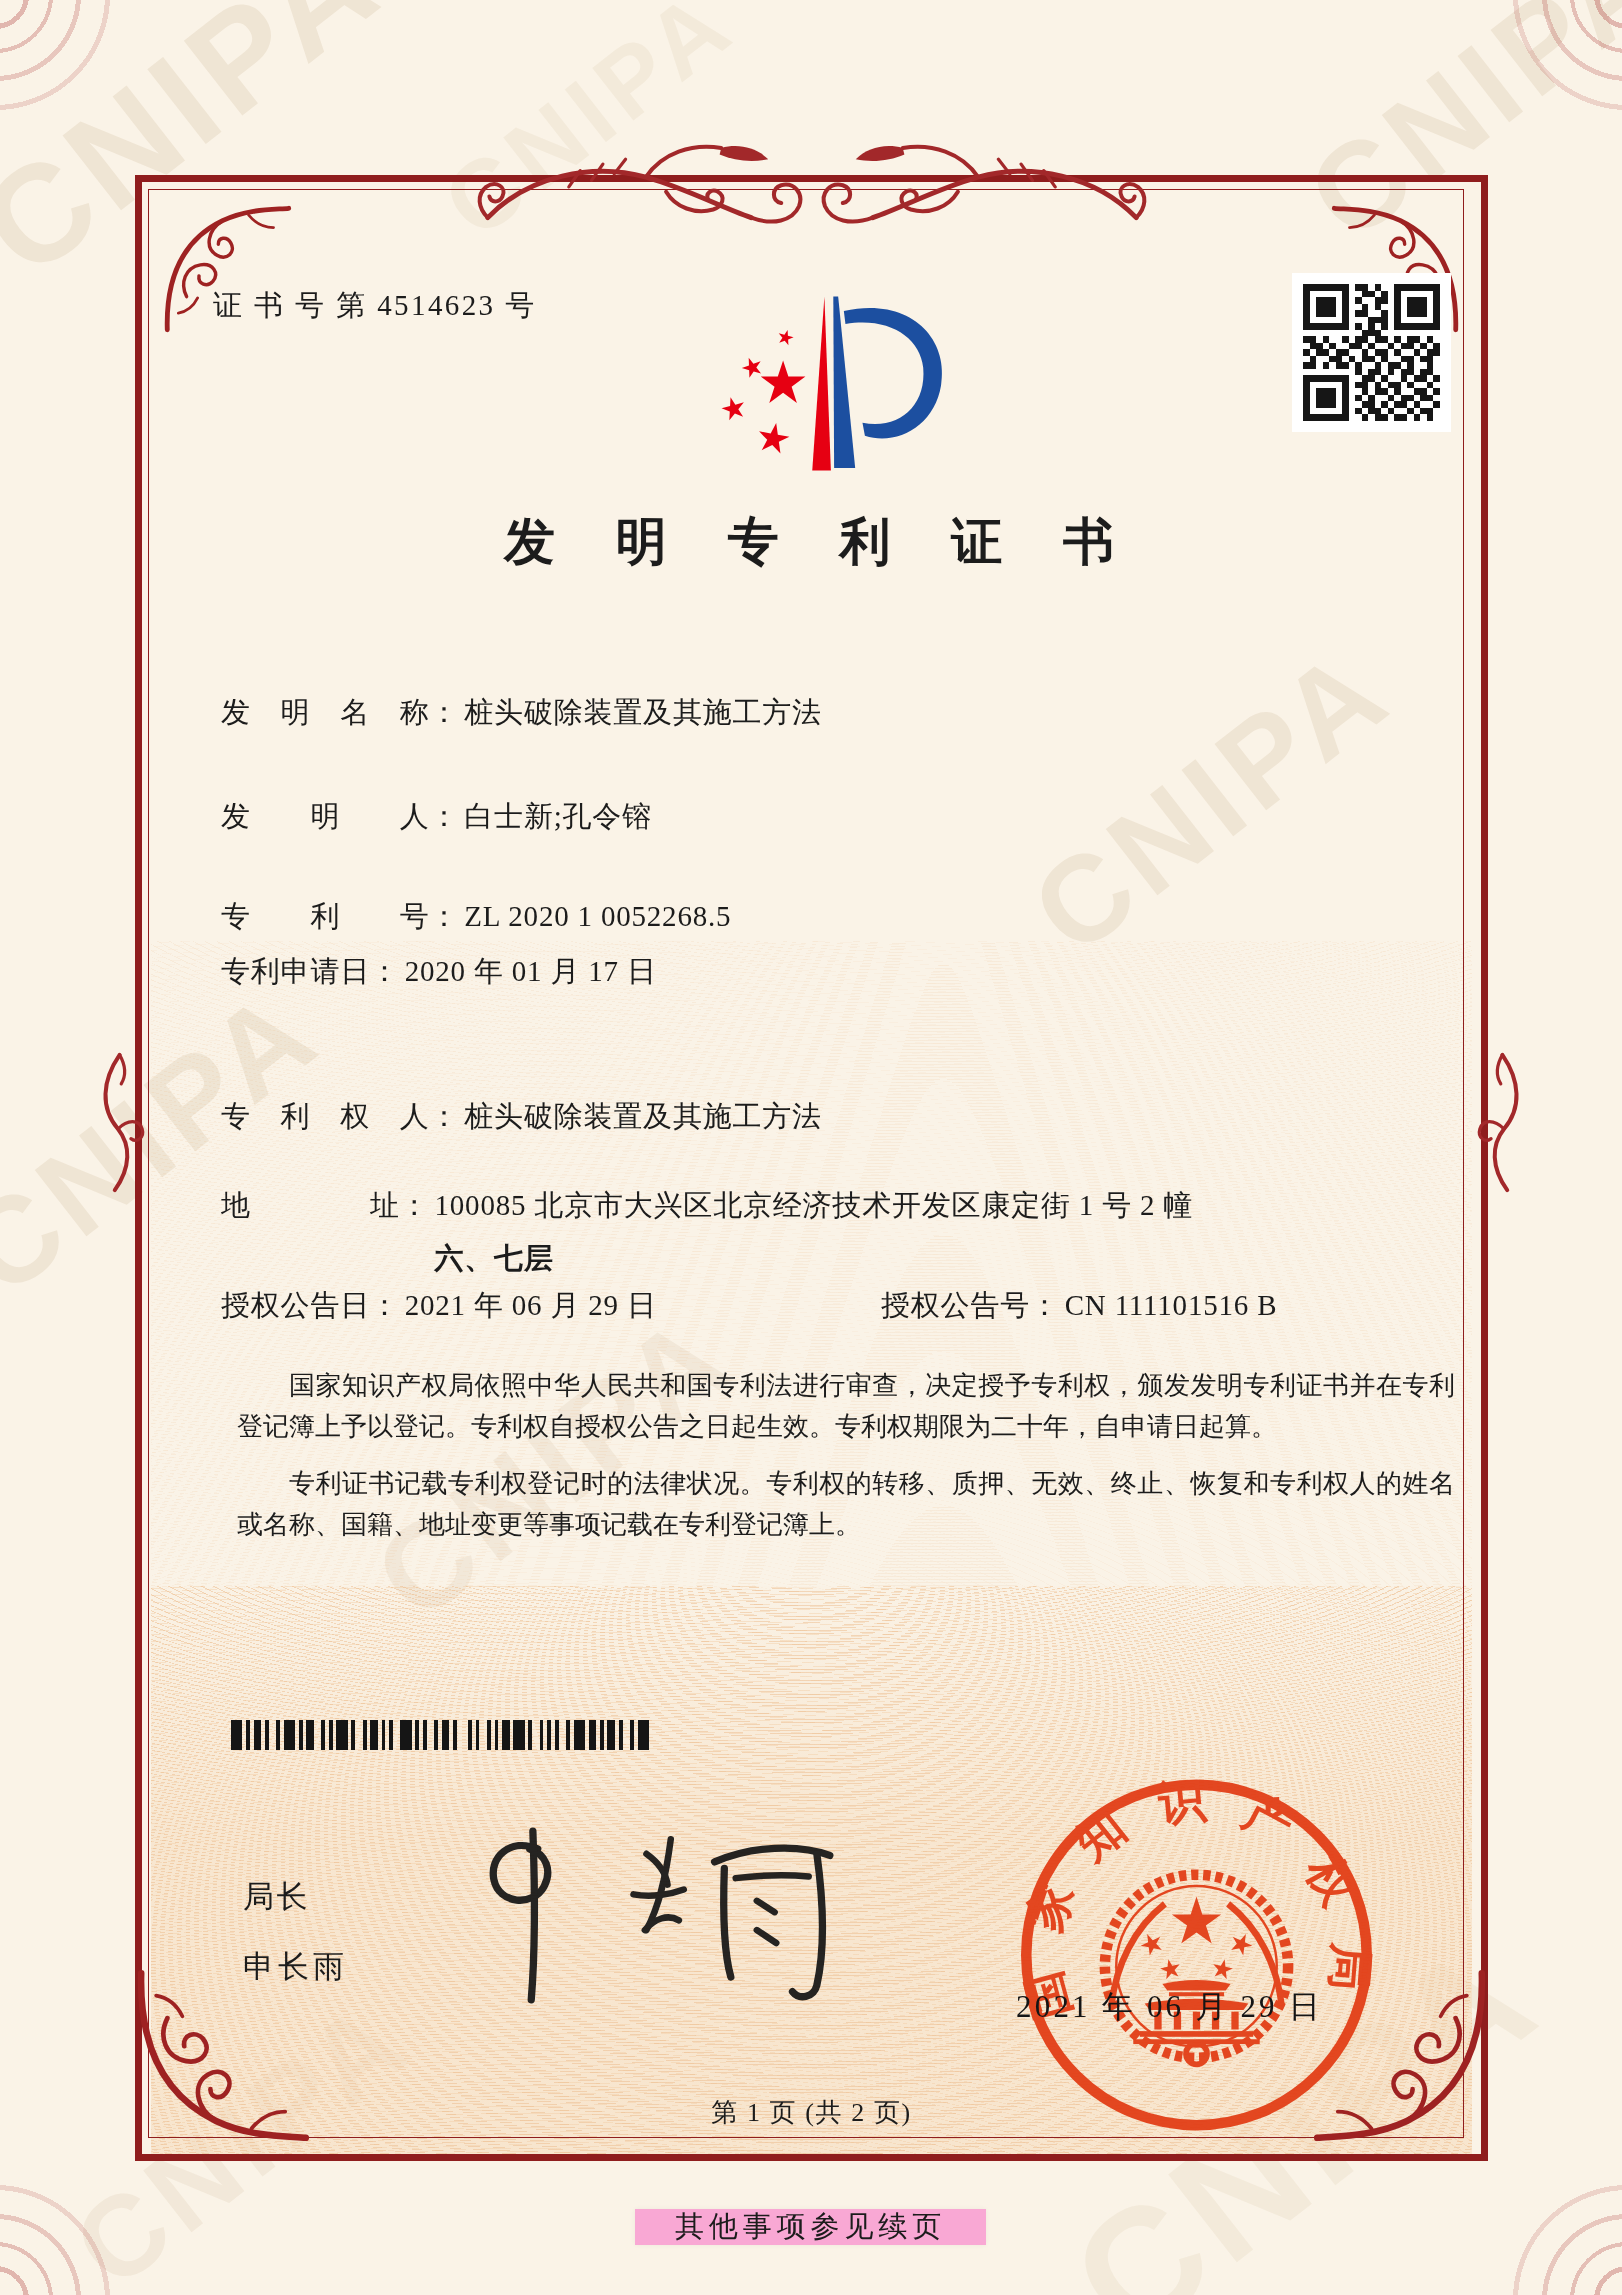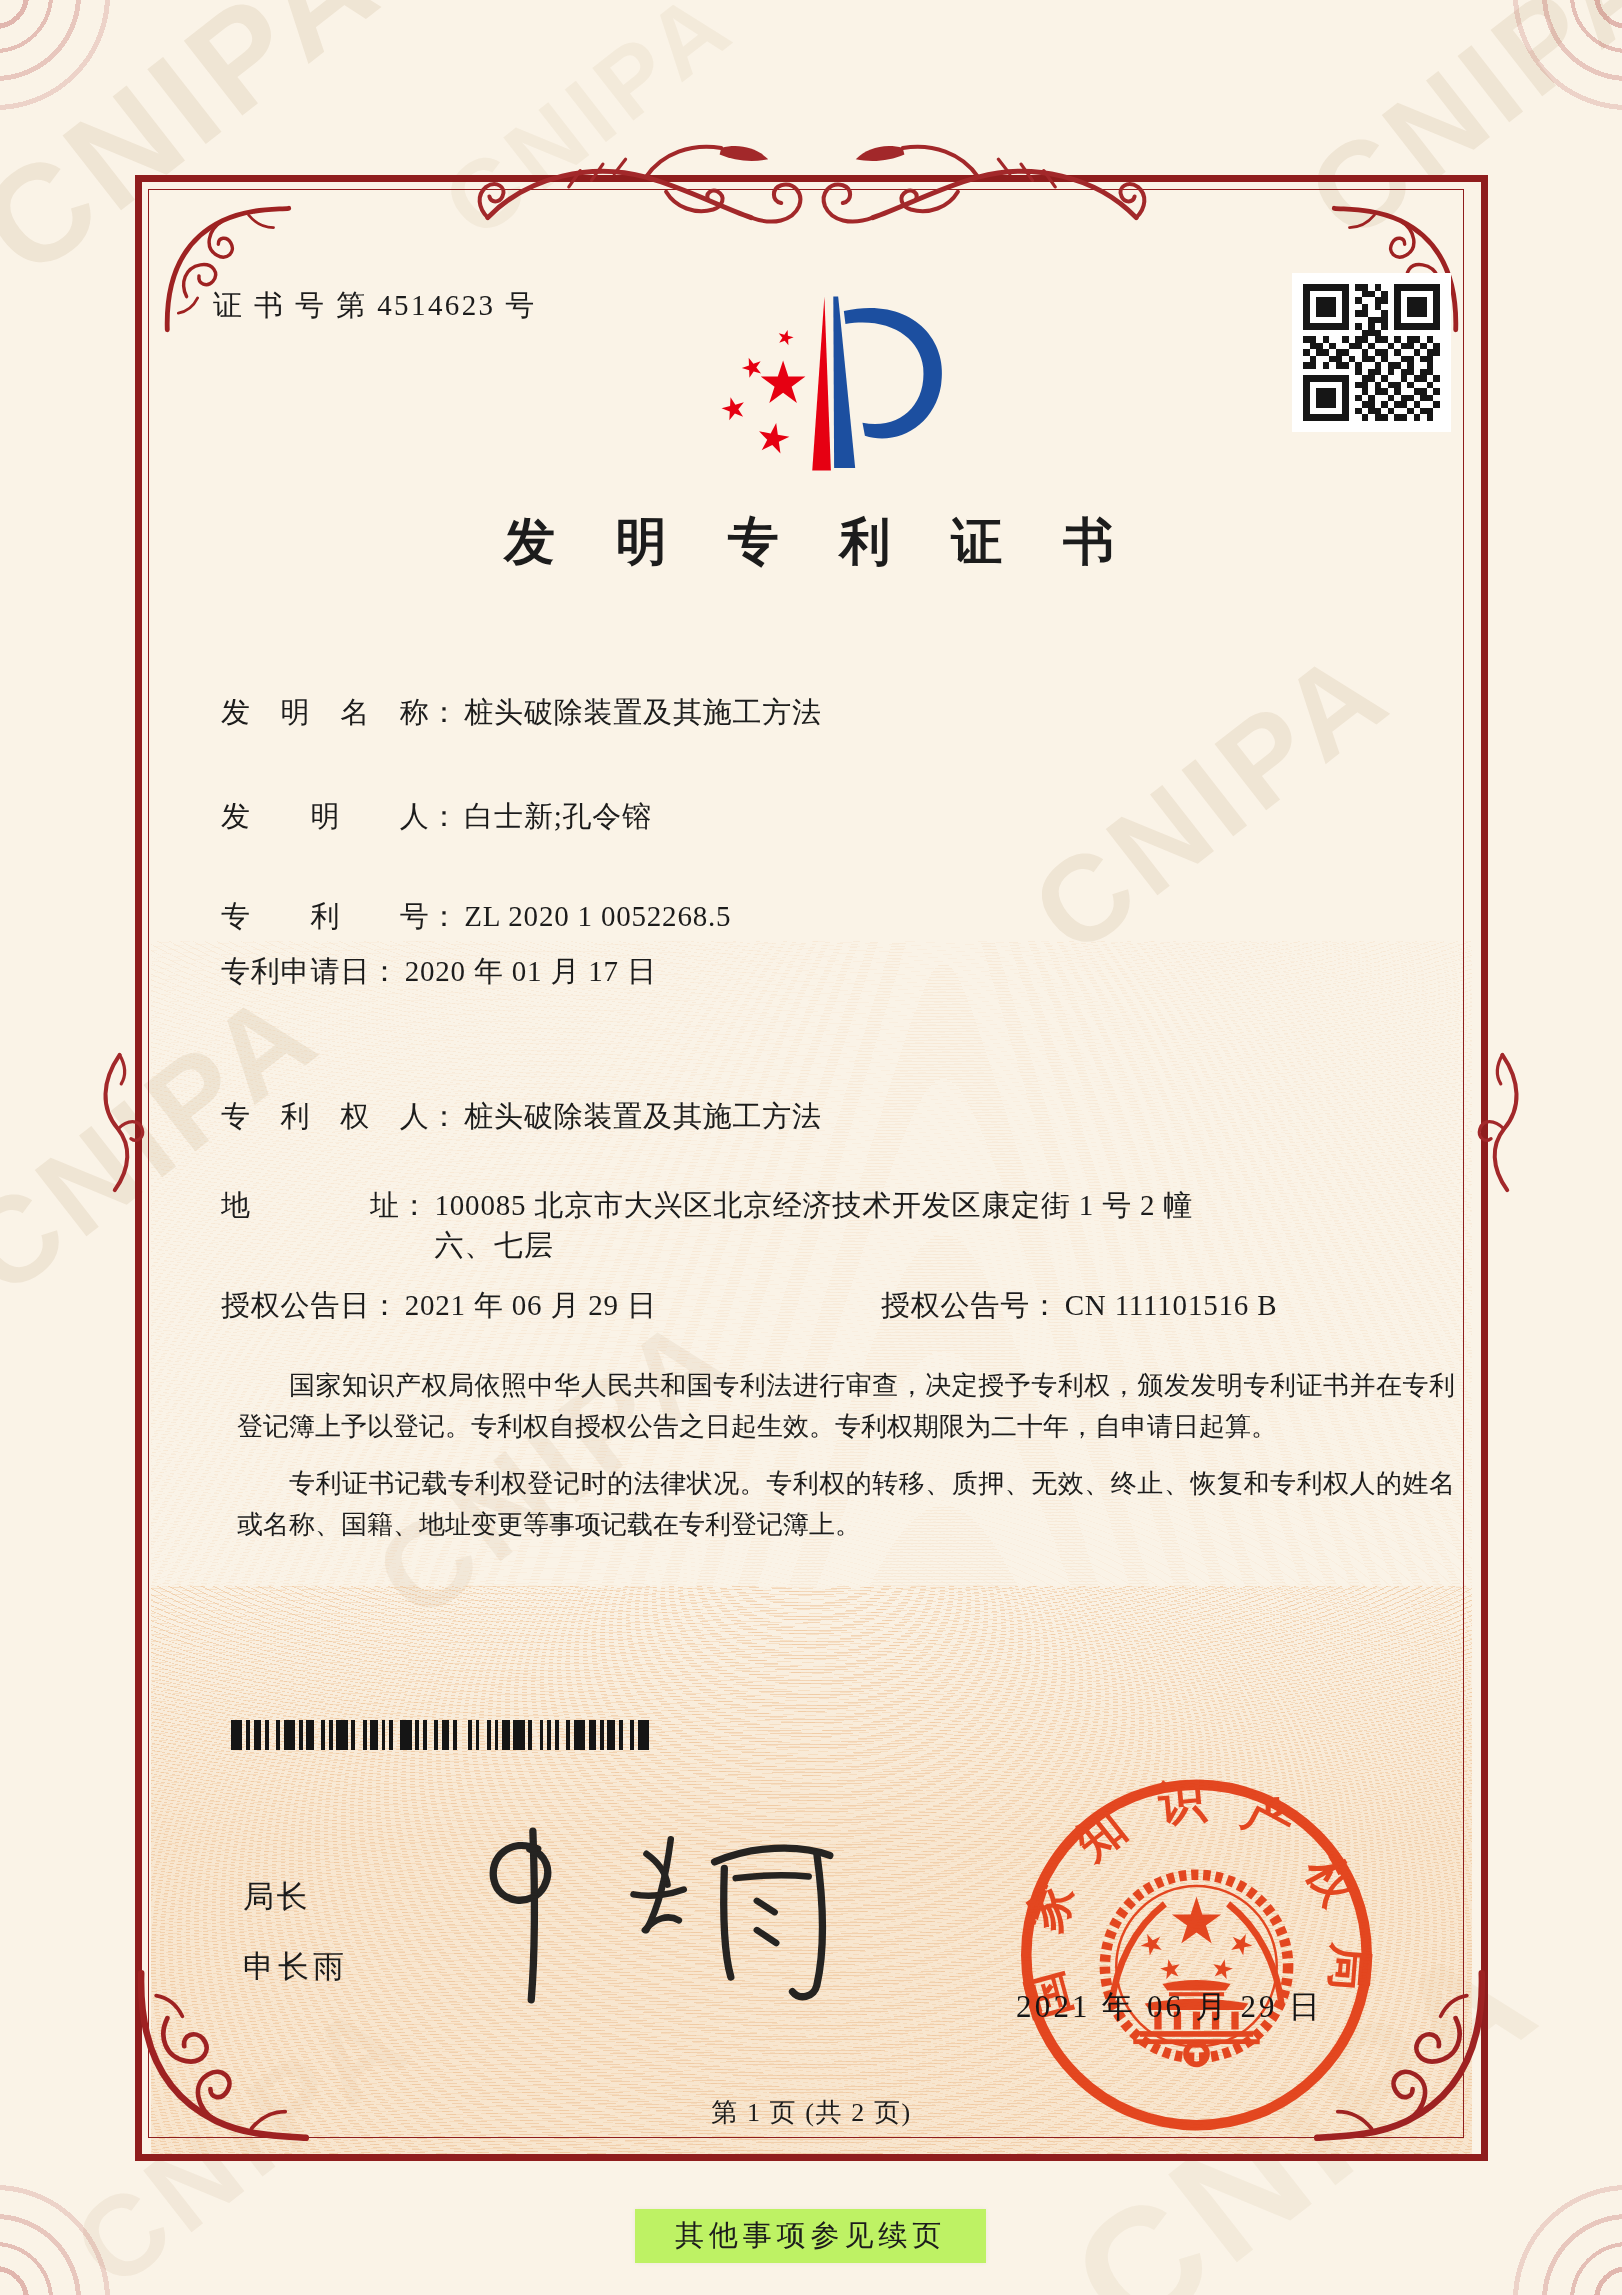--- a/index.html
+++ b/index.html
@@ -27,29 +27,29 @@
   .lace.tl{left:-4.9px;top:-4.9px;background:radial-gradient(circle at 0 0, transparent 0 29px, rgba(167,42,42,.30) 29px 34px, transparent 34px 54px, rgba(167,42,42,.26) 54px 58px, transparent 58px 81px, rgba(167,42,42,.22) 81px 86px, transparent 86px 110px, rgba(167,42,42,.16) 110px 115px, transparent 115px);}
   .lace.tr{right:-4.9px;top:-4.9px;background:radial-gradient(circle at 100% 0, transparent 0 29px, rgba(167,42,42,.30) 29px 34px, transparent 34px 54px, rgba(167,42,42,.26) 54px 58px, transparent 58px 81px, rgba(167,42,42,.22) 81px 86px, transparent 86px 110px, rgba(167,42,42,.16) 110px 115px, transparent 115px);}
   .lace.bl{left:-4.9px;bottom:-4.9px;background:radial-gradient(circle at 0 100%, transparent 0 29px, rgba(167,42,42,.30) 29px 34px, transparent 34px 54px, rgba(167,42,42,.26) 54px 58px, transparent 58px 81px, rgba(167,42,42,.22) 81px 86px, transparent 86px 110px, rgba(167,42,42,.16) 110px 115px, transparent 115px);}
   .lace.br{right:-4.9px;bottom:-4.9px;background:radial-gradient(circle at 100% 100%, transparent 0 29px, rgba(167,42,42,.30) 29px 34px, transparent 34px 54px, rgba(167,42,42,.26) 54px 58px, transparent 58px 81px, rgba(167,42,42,.22) 81px 86px, transparent 86px 110px, rgba(167,42,42,.16) 110px 115px, transparent 115px);}
   
   .certno{left:213px;top:286px;font-size:29px;letter-spacing:2.4px;white-space:nowrap;}
   .title{left:0;top:508px;width:100%;text-align:center;font-size:51px;font-weight:bold;letter-spacing:4.9px;white-space:nowrap;}
   .frow{left:221px;font-size:29px;white-space:nowrap;letter-spacing:0.8px;}
   .frow .val{margin-left:4.9px;}
   .addr-val{display:inline-block;vertical-align:top;}
-  .addr-val .l2{}
+  .addr-val .l2{margin-top:13px;font-weight:bold;}
   .paras{left:221px;top:1349px;width:1250px;}
   .paras p{margin:16px;font-size:26px;line-height:41px;text-indent:2em;text-align:justify;}
   .paras p + p{margin-top:13px;}
   .director{left:243px;top:1876px;font-size:31px;letter-spacing:2.4px;}
   .dname{left:243px;top:1946px;font-size:31px;letter-spacing:4px;}
   .sealdate{left:1016px;top:1986px;width:341px;font-size:31px;letter-spacing:3.2px;color:#151515;z-index:6;}
   .footerpg{left:0;top:2095px;width:100%;text-align:center;font-size:26px;letter-spacing:1.6px;}
-  .notebox{left:635px;top:2209px;width:351px;height:54px;background:#bef264;box-shadow:0 0 4.9px rgba(0,0,0,.05);
+  .notebox{left:635px;top:2209px;width:351px;height:36px;background:#f9a8d4;box-shadow:0 0 4.9px rgba(0,0,0,.05);
            display:flex;align-items:center;justify-content:center;font-size:29px;letter-spacing:4.9px;}
   
   .qrbox{left:1292px;top:273px;width:159px;height:159px;background:#fff;}
   .qrgrid{position:absolute;left:11.4px;top:11.4px;width:136px;height:136px;display:grid;
           grid-template-columns:repeat(21,6.5px);grid-template-rows:repeat(21,6.5px);}
   .qrgrid div{width:6.5px;height:6.5px;}
   .qrgrid div.d{background:#161616;}
   .barcode{left:231px;top:1720px;width:418px;height:30px;display:flex;}
   .barcode span{height:30px;}
   

